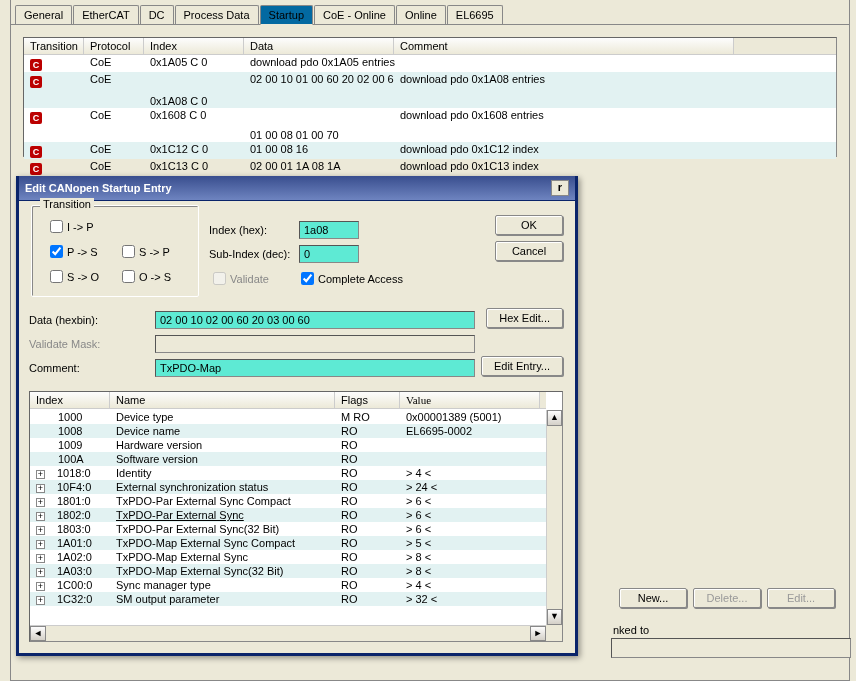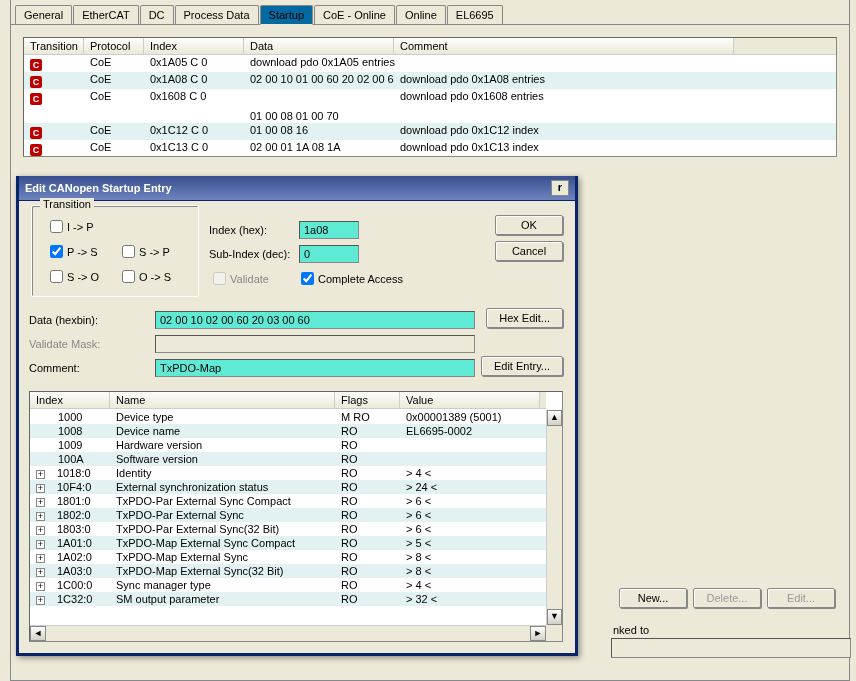--- a/index.html
+++ b/index.html
@@ -79,21 +79,21 @@
       <div id="startup-body">
           <div class="lv-row">
             <div class="lv-cell" style="width: 60px;"><span class="c-icon">C</span><ps></ps></div>
             <div class="lv-cell" style="width: 60px;">CoE</div>
             <div class="lv-cell" style="width: 100px;">0x1A05 C 0</div>
             <div class="lv-cell" style="width: 340px;">download pdo 0x1A05 entries</div>
           </div>
           <div class="lv-row alt">
             <div class="lv-cell" style="width: 60px;"><span class="c-icon">C</span><ps></ps></div>
             <div class="lv-cell" style="width: 60px;">CoE</div>
-            <div class="lv-cell" style="width: 100px;">0x1A08 C 0</div>
+            <div class="lv-cell" style="width: 100px; margin-top: 22px;">0x1A08 C 0</div>
             <div class="lv-cell" style="width: 150px;">02 00 10 01 00 60 20 02 00 60</div>
             <div class="lv-cell" style="width: 340px;">download pdo 0x1A08 entries</div>
           </div>
           <div class="lv-row">
             <div class="lv-cell" style="width: 60px;"><span class="c-icon">C</span><ps></ps></div>
             <div class="lv-cell" style="width: 60px;">CoE</div>
             <div class="lv-cell" style="width: 100px;">0x1608 C 0</div>
             <div class="lv-cell" style="width: 150px; margin-top: 20px;">01 00 08 01 00 70</div>
             <div class="lv-cell" style="width: 340px;">download pdo 0x1608 entries</div>
           </div>
@@ -182,21 +182,21 @@
       <input class="txt" style="width: 320px;" value="TxPDO-Map">
     </div>
     <span class="ed-btn btn">Edit Entry...</span>
 
     <div class="obj-list listview">
       <div class="lv">
         <div class="lv-header" id="obj-hdr" style="position:absolute;top:0;left:0;right:16px;">
             <div class="lv-hcell" style="width: 80px;">Index</div>
             <div class="lv-hcell" style="width: 225px;">Name</div>
             <div class="lv-hcell" style="width: 65px;">Flags</div>
-            <div class="lv-hcell" style="width: 140px;">Value</div>
+            <div class="lv-hcell" style="width: 140px; font-family: Liberation Serif, serif;">Value</div>
           </div>
         <div class="obj-rows" id="obj-body">
             <div class="lv-row">
               <div class="lv-cell" style="width: 80px;"><span style="display:inline-block;width:14px"></span><span style="display:inline-block;width:8px"></span>1000</div>
               <div class="lv-cell" style="width: 225px;">Device type</div>
               <div class="lv-cell" style="width: 65px;">M RO</div>
               <div class="lv-cell" style="width: 140px;">0x00001389 (5001)</div>
             </div>
             <div class="lv-row alt">
               <div class="lv-cell" style="width: 80px;"><span style="display:inline-block;width:14px"></span><span style="display:inline-block;width:8px"></span>1008</div>
@@ -229,21 +229,21 @@
               <div class="lv-cell" style="width: 140px;">&gt; 24 &lt;</div>
             </div>
             <div class="lv-row">
               <div class="lv-cell" style="width: 80px;"><span class="exp">+</span><span style="display:inline-block;width:8px"></span>1801:0</div>
               <div class="lv-cell" style="width: 225px;">TxPDO-Par External Sync Compact</div>
               <div class="lv-cell" style="width: 65px;">RO</div>
               <div class="lv-cell" style="width: 140px;">&gt; 6 &lt;</div>
             </div>
             <div class="lv-row alt">
               <div class="lv-cell" style="width: 80px;"><span class="exp">+</span><span style="display:inline-block;width:8px"></span>1802:0</div>
-              <div class="lv-cell" style="width: 225px;">TxPDO-Par External Sync</div>
+              <div class="lv-cell" style="width: 225px; text-decoration: underline;">TxPDO-Par External Sync</div>
               <div class="lv-cell" style="width: 65px;">RO</div>
               <div class="lv-cell" style="width: 140px;">&gt; 6 &lt;</div>
             </div>
             <div class="lv-row">
               <div class="lv-cell" style="width: 80px;"><span class="exp">+</span><span style="display:inline-block;width:8px"></span>1803:0</div>
               <div class="lv-cell" style="width: 225px;">TxPDO-Par External Sync(32 Bit)</div>
               <div class="lv-cell" style="width: 65px;">RO</div>
               <div class="lv-cell" style="width: 140px;">&gt; 6 &lt;</div>
             </div>
             <div class="lv-row alt">

